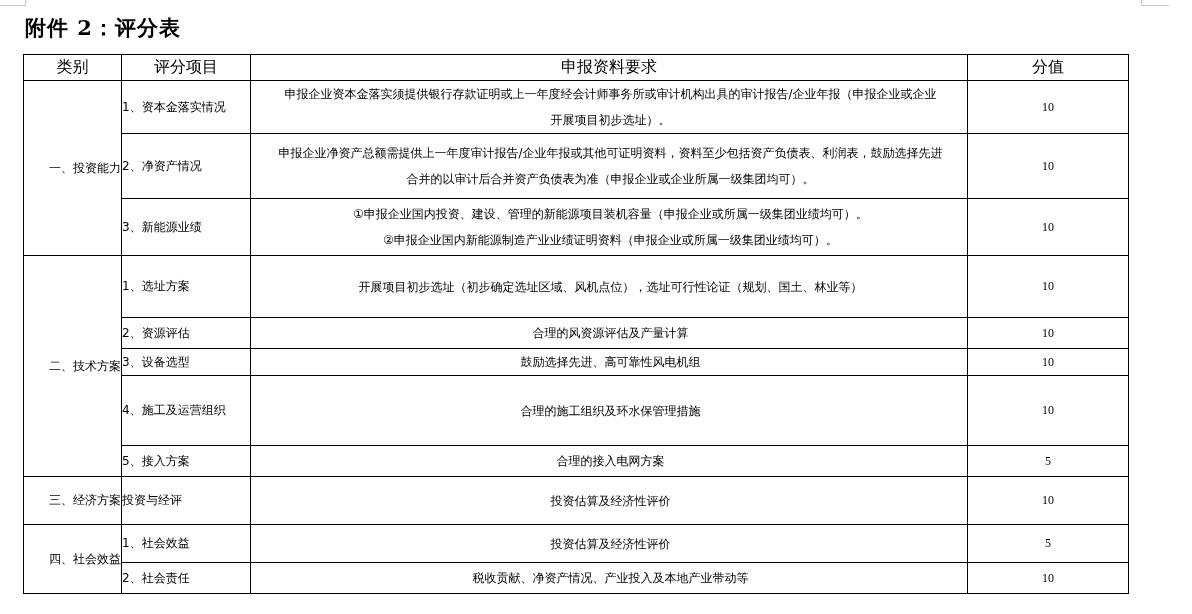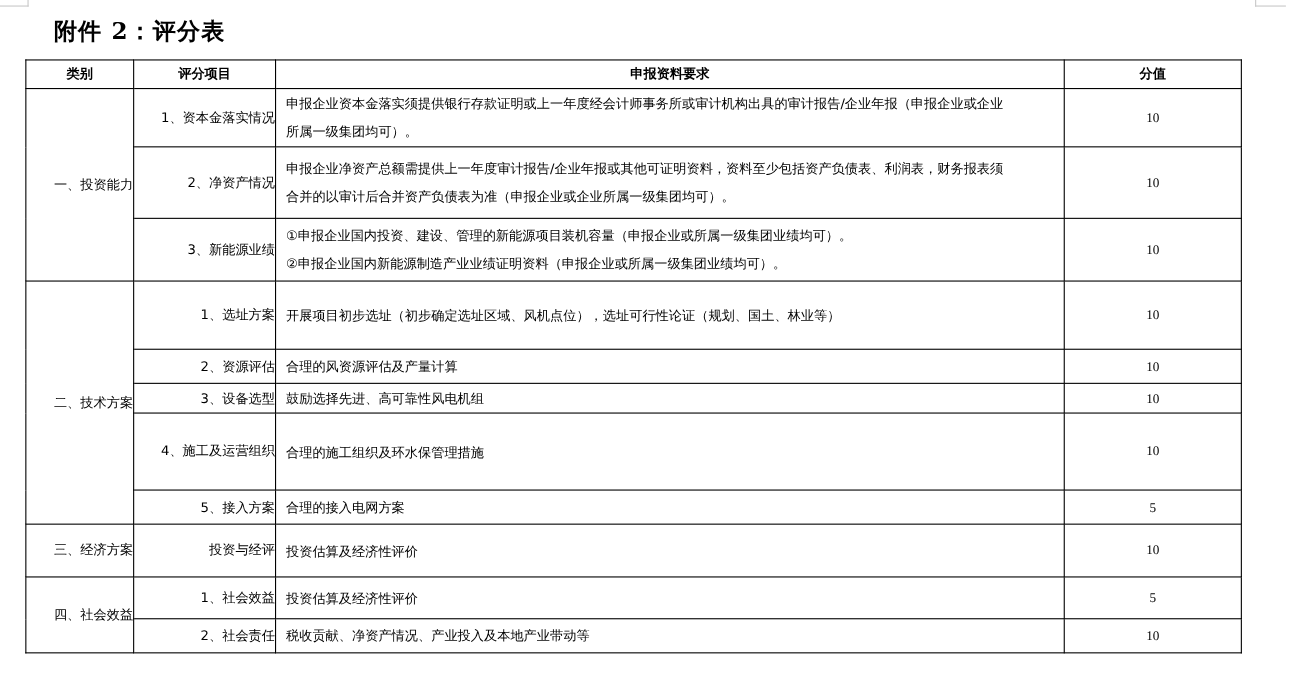--- a/index.html
+++ b/index.html
@@ -7,35 +7,35 @@
       width: 1192px; height: 614px; position: relative; overflow: hidden;
       font-family: "DejaVu Sans", "Liberation Sans", sans-serif;
       color: #000;
     }
     .corner { position: absolute; border-color: #c8c8c8; border-style: solid; width: 25px; height: 5px; }
     .corner.tl { left: 0; top: 0; border-width: 0 1px 1px 0; }
     .corner.tr { left: 1141px; top: 0; border-width: 0 0 1px 1px; width: 27px; }
     .doc-title {
       position: absolute; left: 25px; top: 14px;
       font-family: "DejaVu Serif", "Liberation Serif", serif;
-      font-weight: bold; font-size: 21px; letter-spacing: 1px; margin-left: 24px;
+      font-weight: bold; font-size: 21px; letter-spacing: 1px;
     }
     table.score {
       position: absolute; left: 23px; top: 54px;
       border-collapse: collapse; table-layout: fixed;
       width: 1105px;
       font-size: 12px;
     }
     table.score td, table.score th {
       border: 1px solid #000; padding: 0; vertical-align: middle;
     }
-    table.score th { font-weight: bold; font-size: 12px; height: 25px; text-align: center; }
+    table.score th { font-weight: normal; font-size: 16px; height: 25px; text-align: center; }
     .c-cat { text-align: right; }
-    .c-item { text-align: right; }
-    .c-req { text-align: left; padding-left: 9px !important; padding-right: 6px !important; line-height: 26px; }
+    .c-item { text-align: left; }
+    .c-req { text-align: center; padding-left: 9px !important; padding-right: 6px !important; line-height: 26px; }
     .c-score { text-align: center; font-family: Liberation Serif, serif; }
     .line { display: block; }
   </style>
 </head>
 <body>
 
 <div class="corner tl"></div>
 <div class="corner tr"></div>
 
 <div class="doc-title">附件 2：评分表</div>
@@ -55,28 +55,28 @@
       <th>分值</th>
     </tr>
   </thead>
   <tbody>
 
     <tr style="height:52px">
       <td class="c-cat" rowspan="3">一、投资能力</td>
       <td class="c-item">1、资本金落实情况</td>
       <td class="c-req">
         <span class="line">申报企业资本金落实须提供银行存款证明或上一年度经会计师事务所或审计机构出具的审计报告/企业年报（申报企业或企业</span>
-        <span class="line">所属一级集团均可）。</span>
+        <span class="line">开展项目初步选址）。</span>
       </td>
       <td class="c-score">10</td>
     </tr>
     <tr style="height:65px">
       <td class="c-item">2、净资产情况</td>
       <td class="c-req">
-        <span class="line">申报企业净资产总额需提供上一年度审计报告/企业年报或其他可证明资料，资料至少包括资产负债表、利润表，财务报表须</span>
+        <span class="line">申报企业净资产总额需提供上一年度审计报告/企业年报或其他可证明资料，资料至少包括资产负债表、利润表，鼓励选择先进</span>
         <span class="line">合并的以审计后合并资产负债表为准（申报企业或企业所属一级集团均可）。</span>
       </td>
       <td class="c-score">10</td>
     </tr>
     <tr style="height:57px">
       <td class="c-item">3、新能源业绩</td>
       <td class="c-req">
         <span class="line">①申报企业国内投资、建设、管理的新能源项目装机容量（申报企业或所属一级集团业绩均可）。</span>
         <span class="line">②申报企业国内新能源制造产业业绩证明资料（申报企业或所属一级集团业绩均可）。</span>
       </td>

